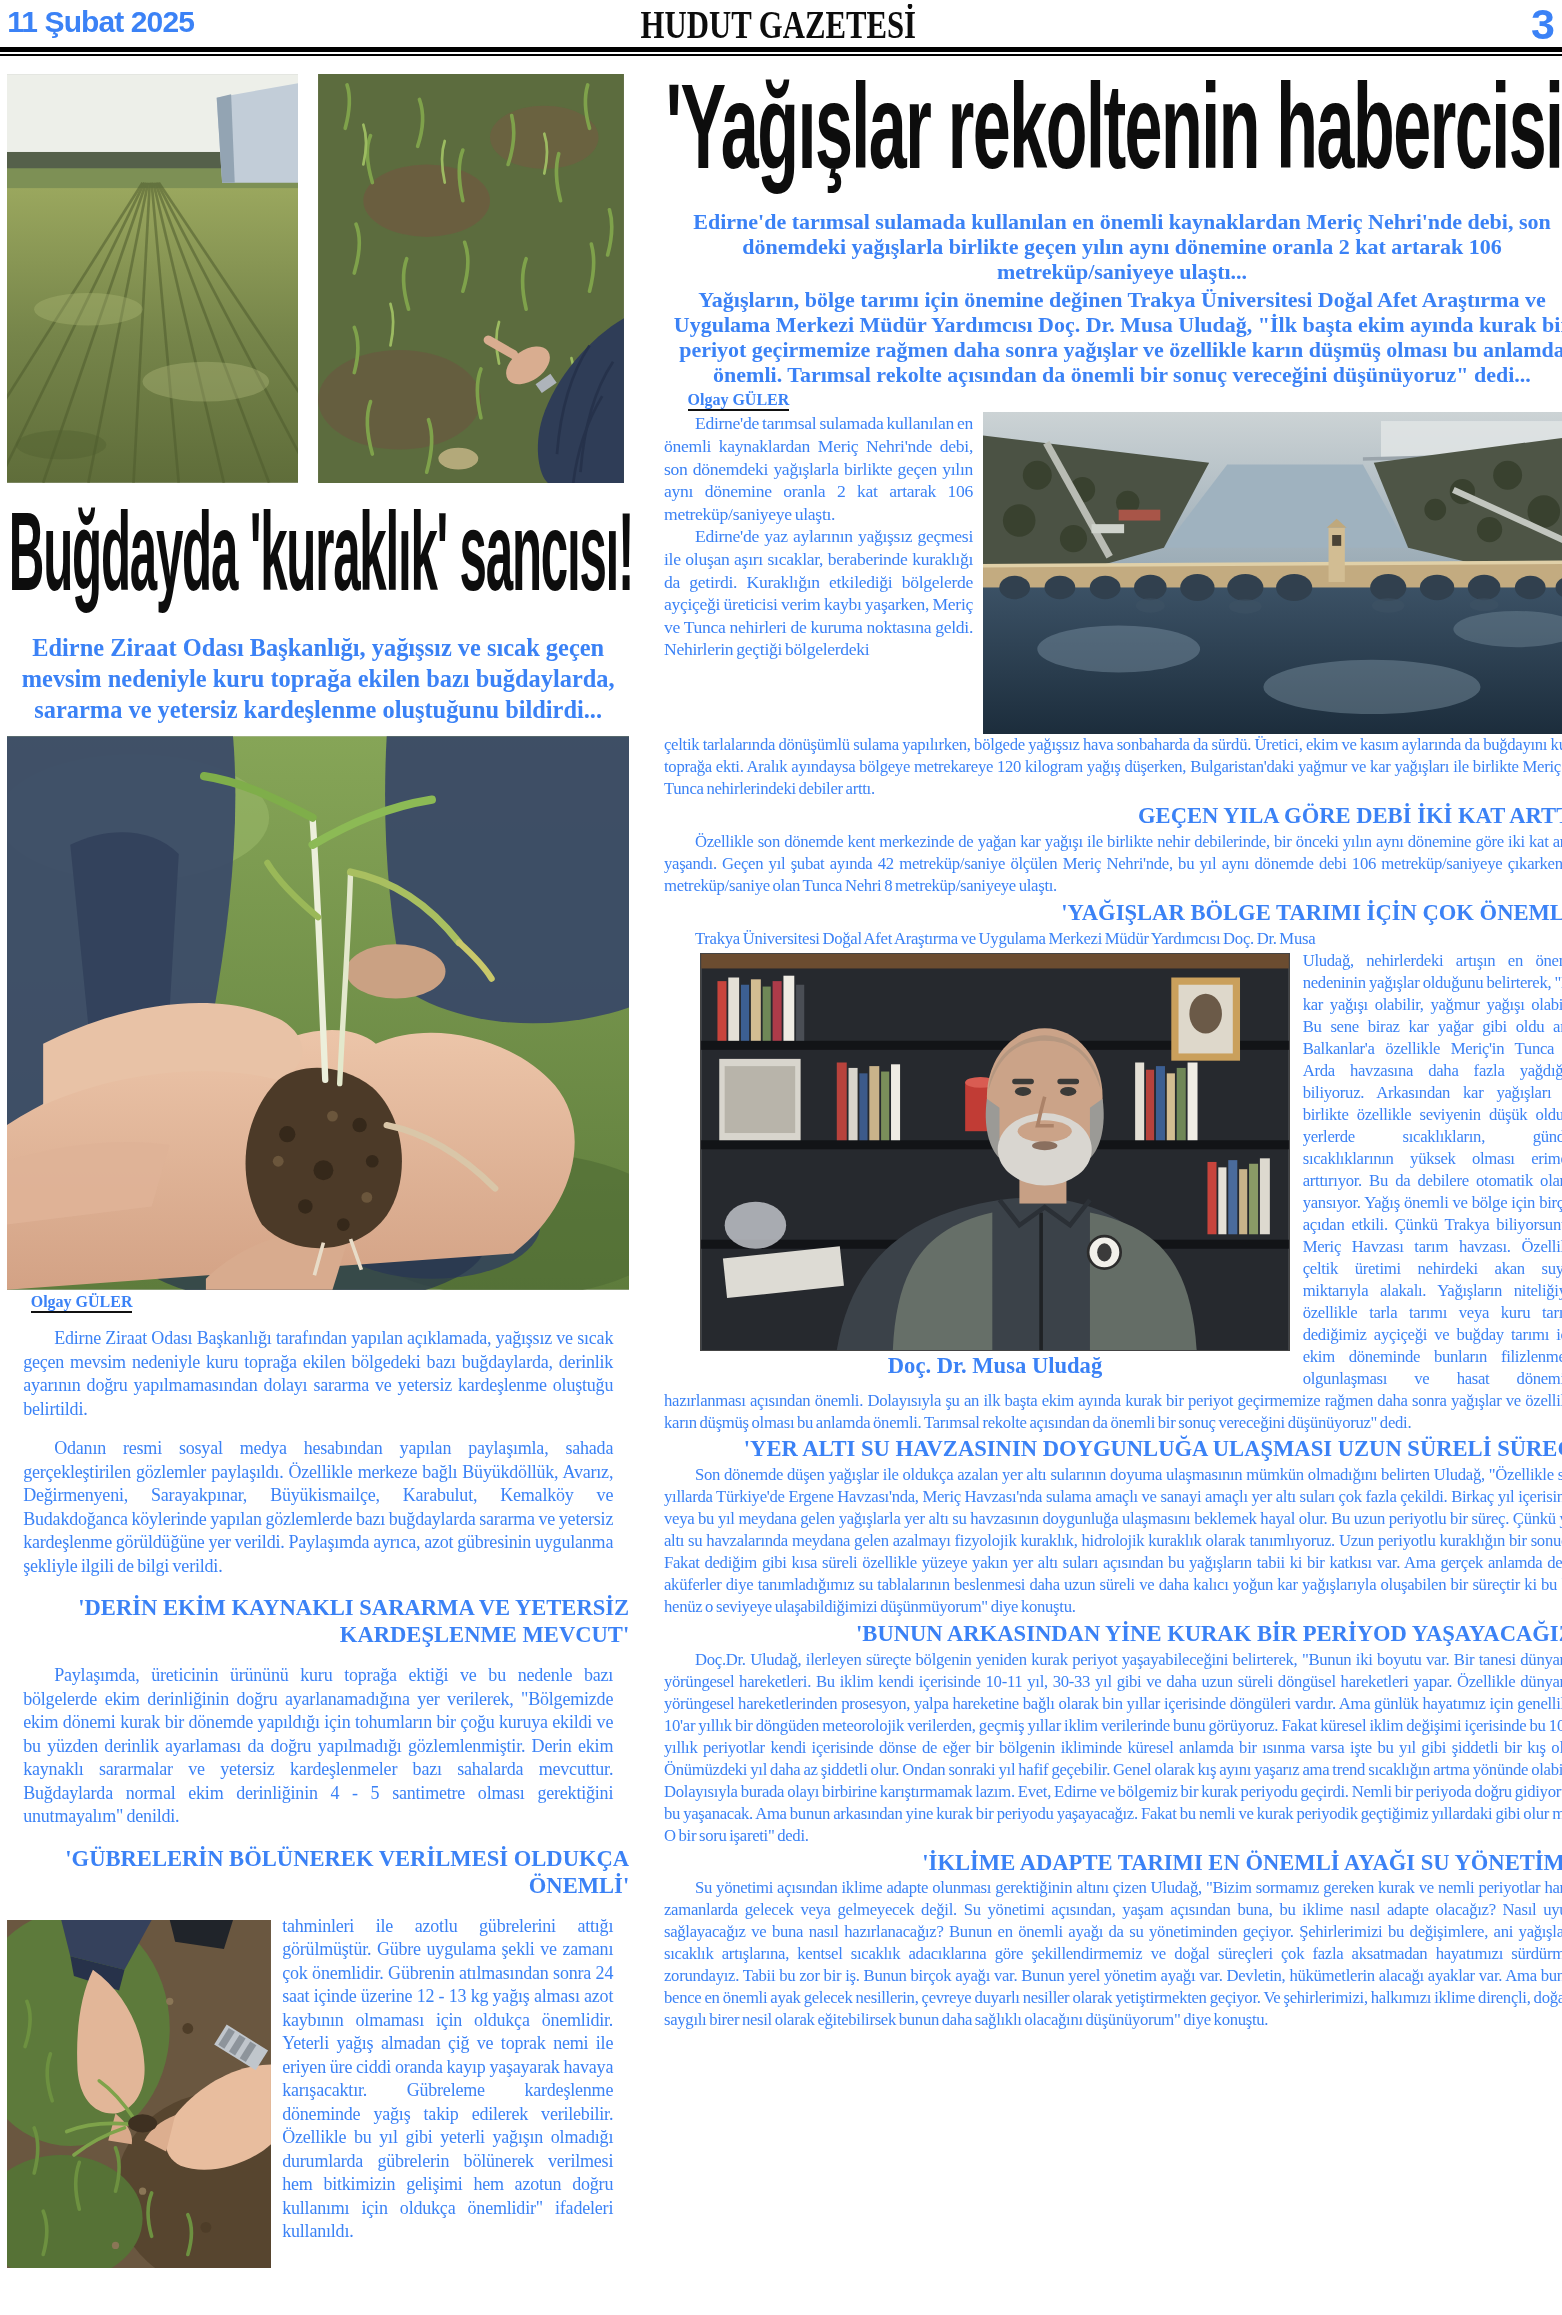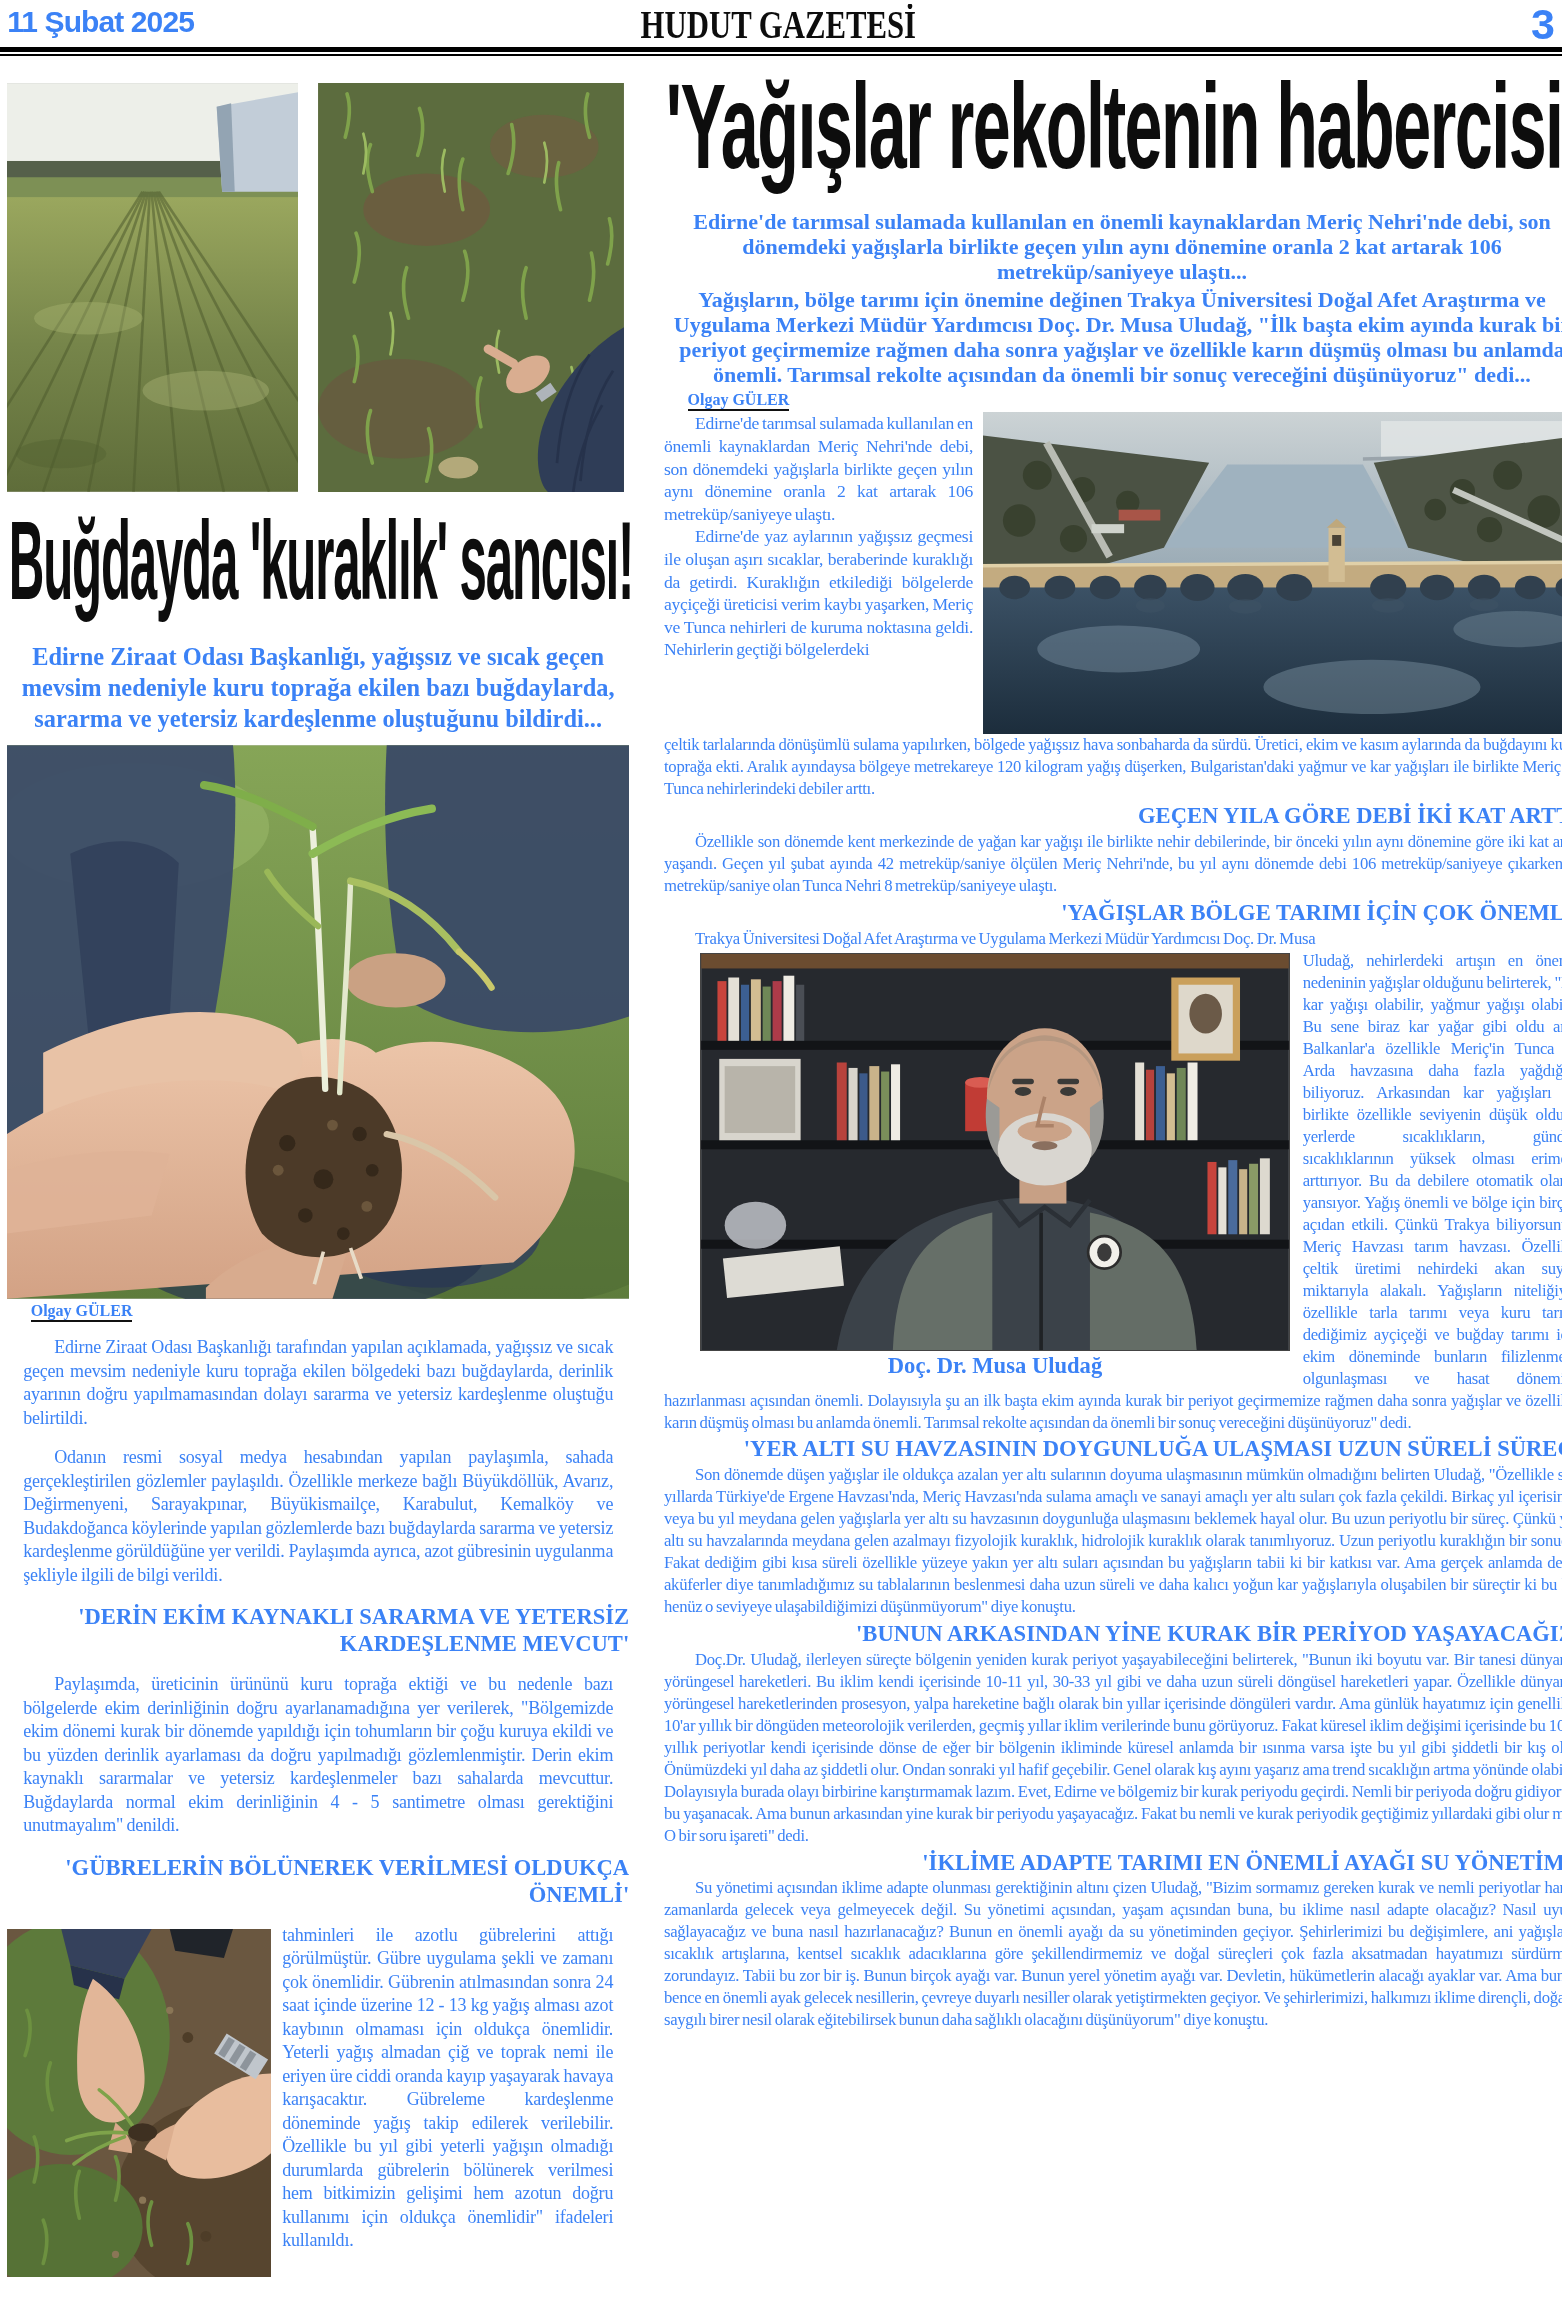--- a/index.html
+++ b/index.html
@@ -9,21 +9,21 @@
   .hdr-date{position:absolute;left:7.2px;top:5.4px;font-family:"Liberation Sans",sans-serif;
             font-weight:700;font-size:30px;letter-spacing:-0.9px;}
   .hdr-masthead{position:absolute;left:640px;top:3.6px;}
   .hdr-page{position:absolute;right:7.2px;top:0px;font-family:"Liberation Sans",sans-serif;
             font-weight:700;font-size:43px;}
   .hdr-rule{position:absolute;left:0;top:47px;width:1562px;height:9px;
             background:linear-gradient(#000 0 5.4px,#fff 5.4px 7.2px,#000 7.2px 9px);}
   .svg-head{font-family:"Liberation Sans",sans-serif;font-weight:700;fill:#0d0d0d;}
   .svg-masthead{font-family:"Liberation Serif",serif;font-weight:700;fill:#0d0d0d;}
   
-  .colL{position:absolute;left:7.2px;top:65px;width:622px;}
+  .colL{position:absolute;left:7.2px;top:56px;width:622px;}
   .colR{position:absolute;left:664px;top:63px;width:916px;}
   
   .lbody{font-size:18px;line-height:23.5px;text-align:justify;letter-spacing:-0.2px;word-spacing:-0.9px;margin:16px;}
   .rbody{font-size:16.7px;line-height:22px;text-align:justify;letter-spacing:-0.3px;word-spacing:-1.1px;margin:0;}
   .indent{text-indent:31px;}
   .subhead{font-weight:700;font-size:24.4px;line-height:31px;text-align:center;margin:7.2px 3.6px 0 3.6px;}
   .lead{font-weight:700;font-size:22px;line-height:25px;text-align:center;margin:3.6px 5.4px 0 5.4px;}
   .byline{font-weight:700;font-size:16px;margin:3.6px 0 1.8px 23.5px;}
   .byline span{border-bottom:2.7px solid #111;padding-bottom:0.9px;}
   .shead{font-weight:700;font-size:22.6px;line-height:27px;text-align:right;margin:1.8px 0;clear:none;}

